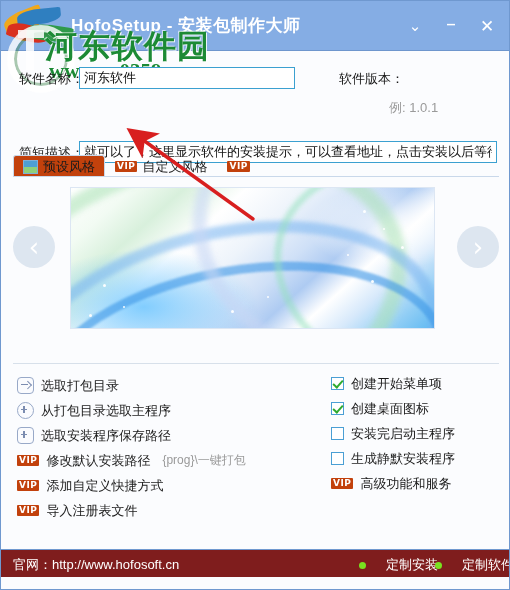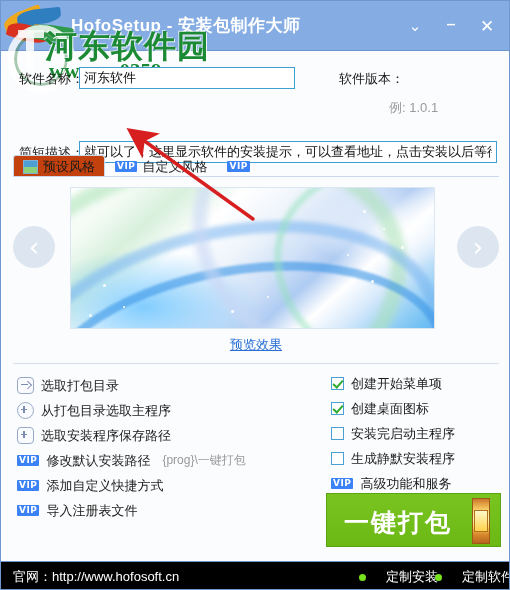--- a/index.html
+++ b/index.html
@@ -113,21 +113,21 @@
   }
   .tab.active{
     background:#c2410c;border-color:#c9d8ea;
     border-radius:3px 3px 0 0;
   }
   .tab-ico{
     width:13px;height:12px;display:inline-block;position:relative;border:1px solid #7fb0d8;
     background:linear-gradient(to bottom,#4e9fd4 0 50%,#8fd07a 50% 100%);
   }
   .vip{
-    display:inline-block;background:#3b82f6;color:#fff;
+    display:inline-block;background:#c2410c;color:#fff;
     font-size:9px;font-weight:bold;line-height:11px;
     padding:0 2px;border-radius:1px;letter-spacing:.5px;
     font-family:"DejaVu Sans",sans-serif;
   }
   .tabline{
     position:absolute;left:12px;top:175px;width:486px;height:1px;background:#c9d8ea;
   }
 
   
   .preview-wrap{position:absolute;left:12px;top:185px;width:486px;height:145px;}
@@ -230,22 +230,22 @@
     box-sizing:border-box;
   }
   .bigbtn .stripe:after{
     content:"";position:absolute;left:1px;top:11px;width:14px;height:22px;
     background:linear-gradient(to bottom,#fff8c8,#ffd24a);
     border:1px solid #b0701d;box-sizing:border-box;
   }
 
   
   .statusbar{
-    position:absolute;left:0;bottom:0;width:100%;height:28px;
-    background:#000000;border-top:1px solid #6f98cf;box-sizing:border-box;
+    position:absolute;left:0;bottom:12px;width:100%;height:28px;
+    background:#7f1d1d;border-top:1px solid #6f98cf;box-sizing:border-box;
   }
   .status-left{
     position:absolute;left:12px;top:6px;font-size:13px;color:#ffffff;white-space:nowrap;
   }
   .status-link{
     position:absolute;top:6px;font-size:13px;color:#ffffff;
     display:flex;align-items:center;gap:20px;cursor:pointer;white-space:nowrap;
   }
   .dot{width:7px;height:7px;border-radius:50%;background:#79e21f;display:inline-block;}
 
@@ -321,21 +321,20 @@
       <span class="sparkle" style="left:330px;top:58px;width:3px;height:3px;"></span>
       <span class="sparkle" style="left:276px;top:66px;width:2px;height:2px;"></span>
       <span class="sparkle" style="left:300px;top:92px;width:3px;height:3px;"></span>
       <span class="sparkle" style="left:196px;top:108px;width:2px;height:2px;"></span>
       <span class="sparkle" style="left:160px;top:122px;width:3px;height:3px;"></span>
       <span class="sparkle" style="left:32px;top:96px;width:3px;height:3px;"></span>
       <span class="sparkle" style="left:52px;top:118px;width:2px;height:2px;"></span>
       <span class="sparkle" style="left:18px;top:126px;width:3px;height:3px;"></span>
     </div>
     <div class="navbtn right">›</div>
-    <div class="preview-link">预览效果</div>
   </div>
 
   <div class="sep"></div>
 
   <div class="optcol left">
     <div class="opt">
       <span class="ic sq-arrow"></span>
       <span class="txt">选取打包目录</span>
     </div>
     <div class="opt">
@@ -377,24 +376,20 @@
     <div class="opt">
       <span class="cb"></span>
       <span class="txt">生成静默安装程序</span>
     </div>
     <div class="opt">
       <span class="vip">VIP</span>
       <span class="txt">高级功能和服务</span>
     </div>
   </div>
 
-  <div class="bigbtn">
-    <span class="label">一键打包</span>
-    <span class="stripe"></span>
-  </div>
 
   <div class="statusbar">
     <span class="status-left">官网：http://www.hofosoft.cn</span>
     <span class="status-link" style="left:358px;">
       <span class="dot"></span>
       <span>定制安装</span>
     </span>
     <span class="status-link" style="left:434px;">
       <span class="dot"></span>
       <span>定制软件</span>

